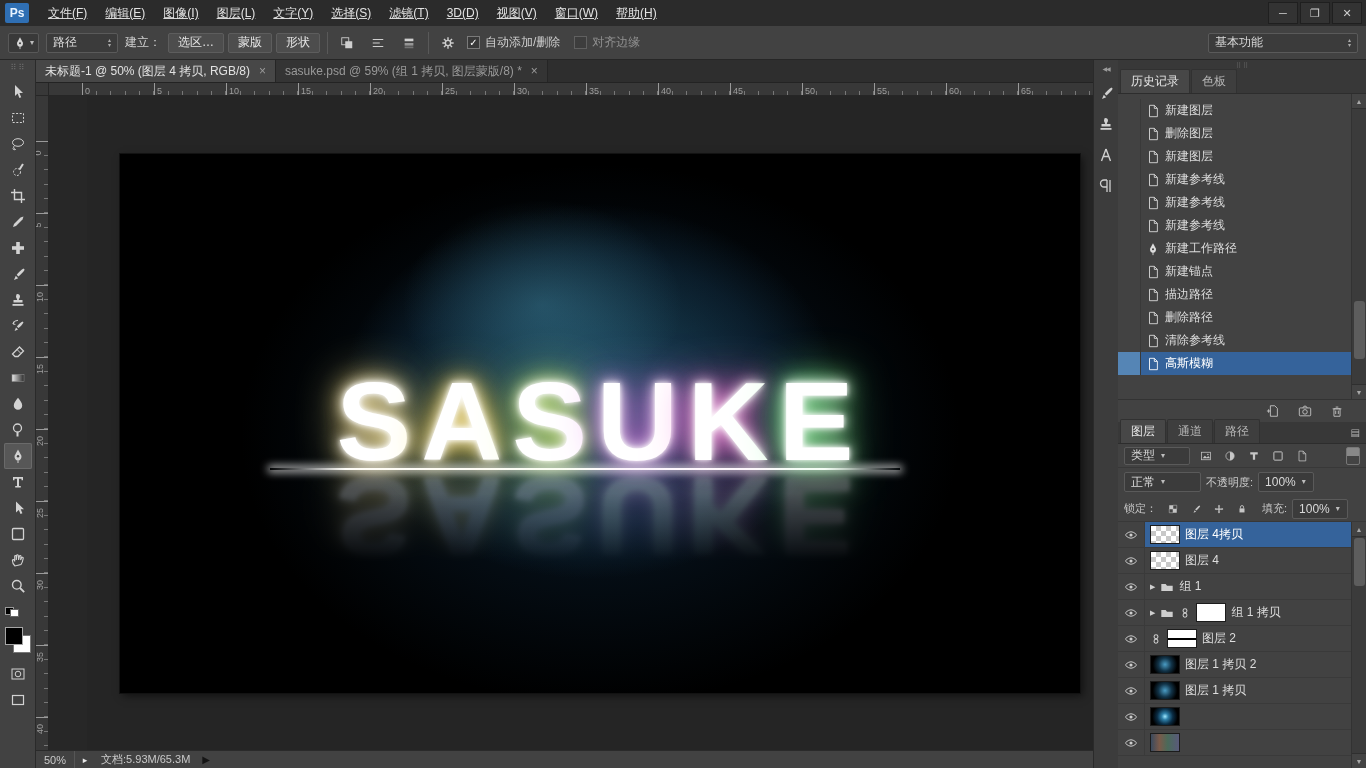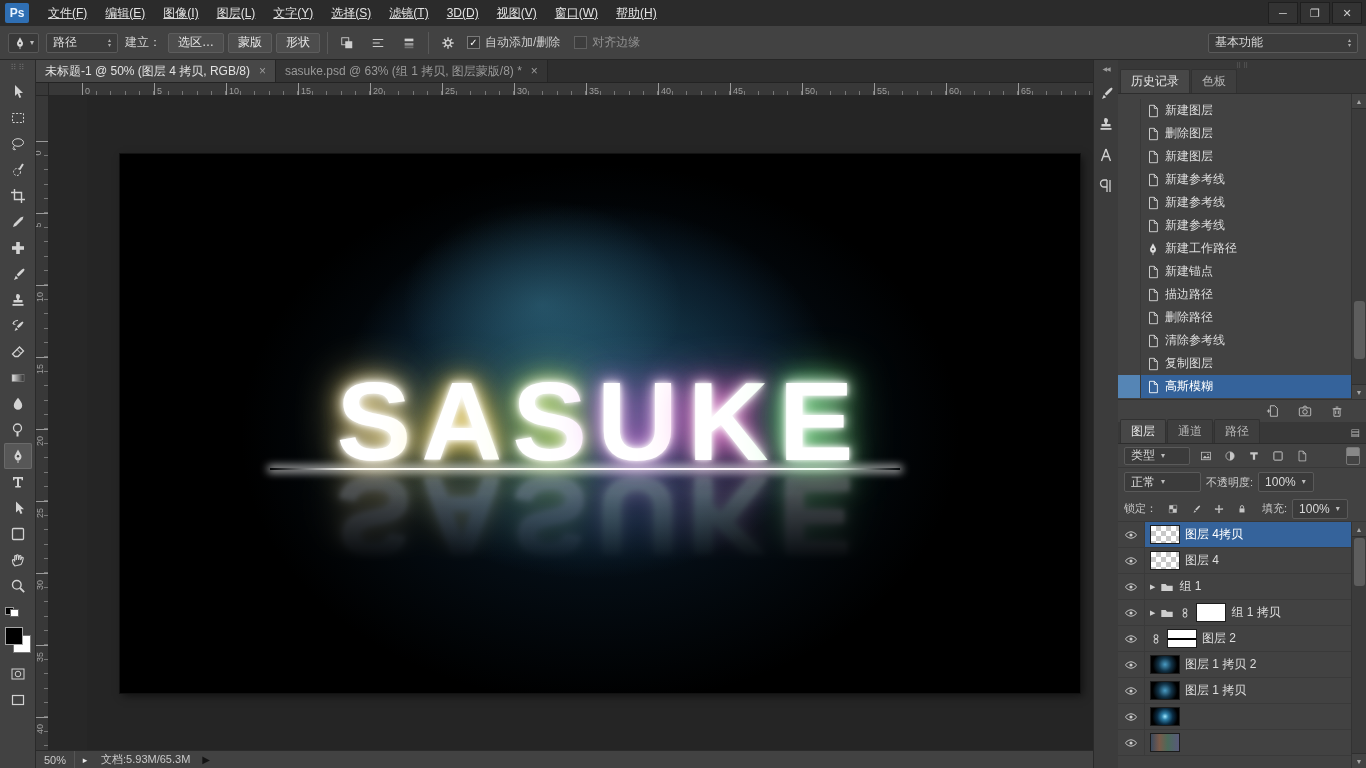--- a/index.html
+++ b/index.html
@@ -585,21 +585,21 @@
   </div>
 
   <div class="tabsbar">
 
       <div class="doc-tab active">
         <span>未标题-1 @ 50% (图层 4 拷贝, RGB/8)</span>
         <span class="tab-close">×</span>
       </div>
 
       <div class="doc-tab">
-        <span>sasuke.psd @ 63% (组 1 拷贝, 图层蒙版/8) *</span>
+        <span>sasuke.psd @ 59% (组 1 拷贝, 图层蒙版/8) *</span>
         <span class="tab-close">×</span>
       </div>
 
   </div>
 
   <div class="viewport">
     <div class="ruler-corner"></div>
     <div class="ruler-h">
       <div class="hcell"><span class="rnum">0</span></div>
         <div class="hcell"><span class="rnum">5</span></div>
@@ -772,27 +772,20 @@
           </div>
 
           <div class="hist-row">
             <div class="hist-check"></div>
             <svg class="ic14">
               <use href="#i-doc"></use>
             </svg>
             <span>清除参考线</span>
           </div>
 
-          <div class="hist-row">
-            <div class="hist-check"></div>
-            <svg class="ic14">
-              <use href="#i-doc"></use>
-            </svg>
-            <span>复制图层</span>
-          </div>
 
           <div class="hist-row sel">
             <div class="hist-check"></div>
             <svg class="ic14">
               <use href="#i-doc"></use>
             </svg>
             <span>高斯模糊</span>
           </div>
 
       </div>

